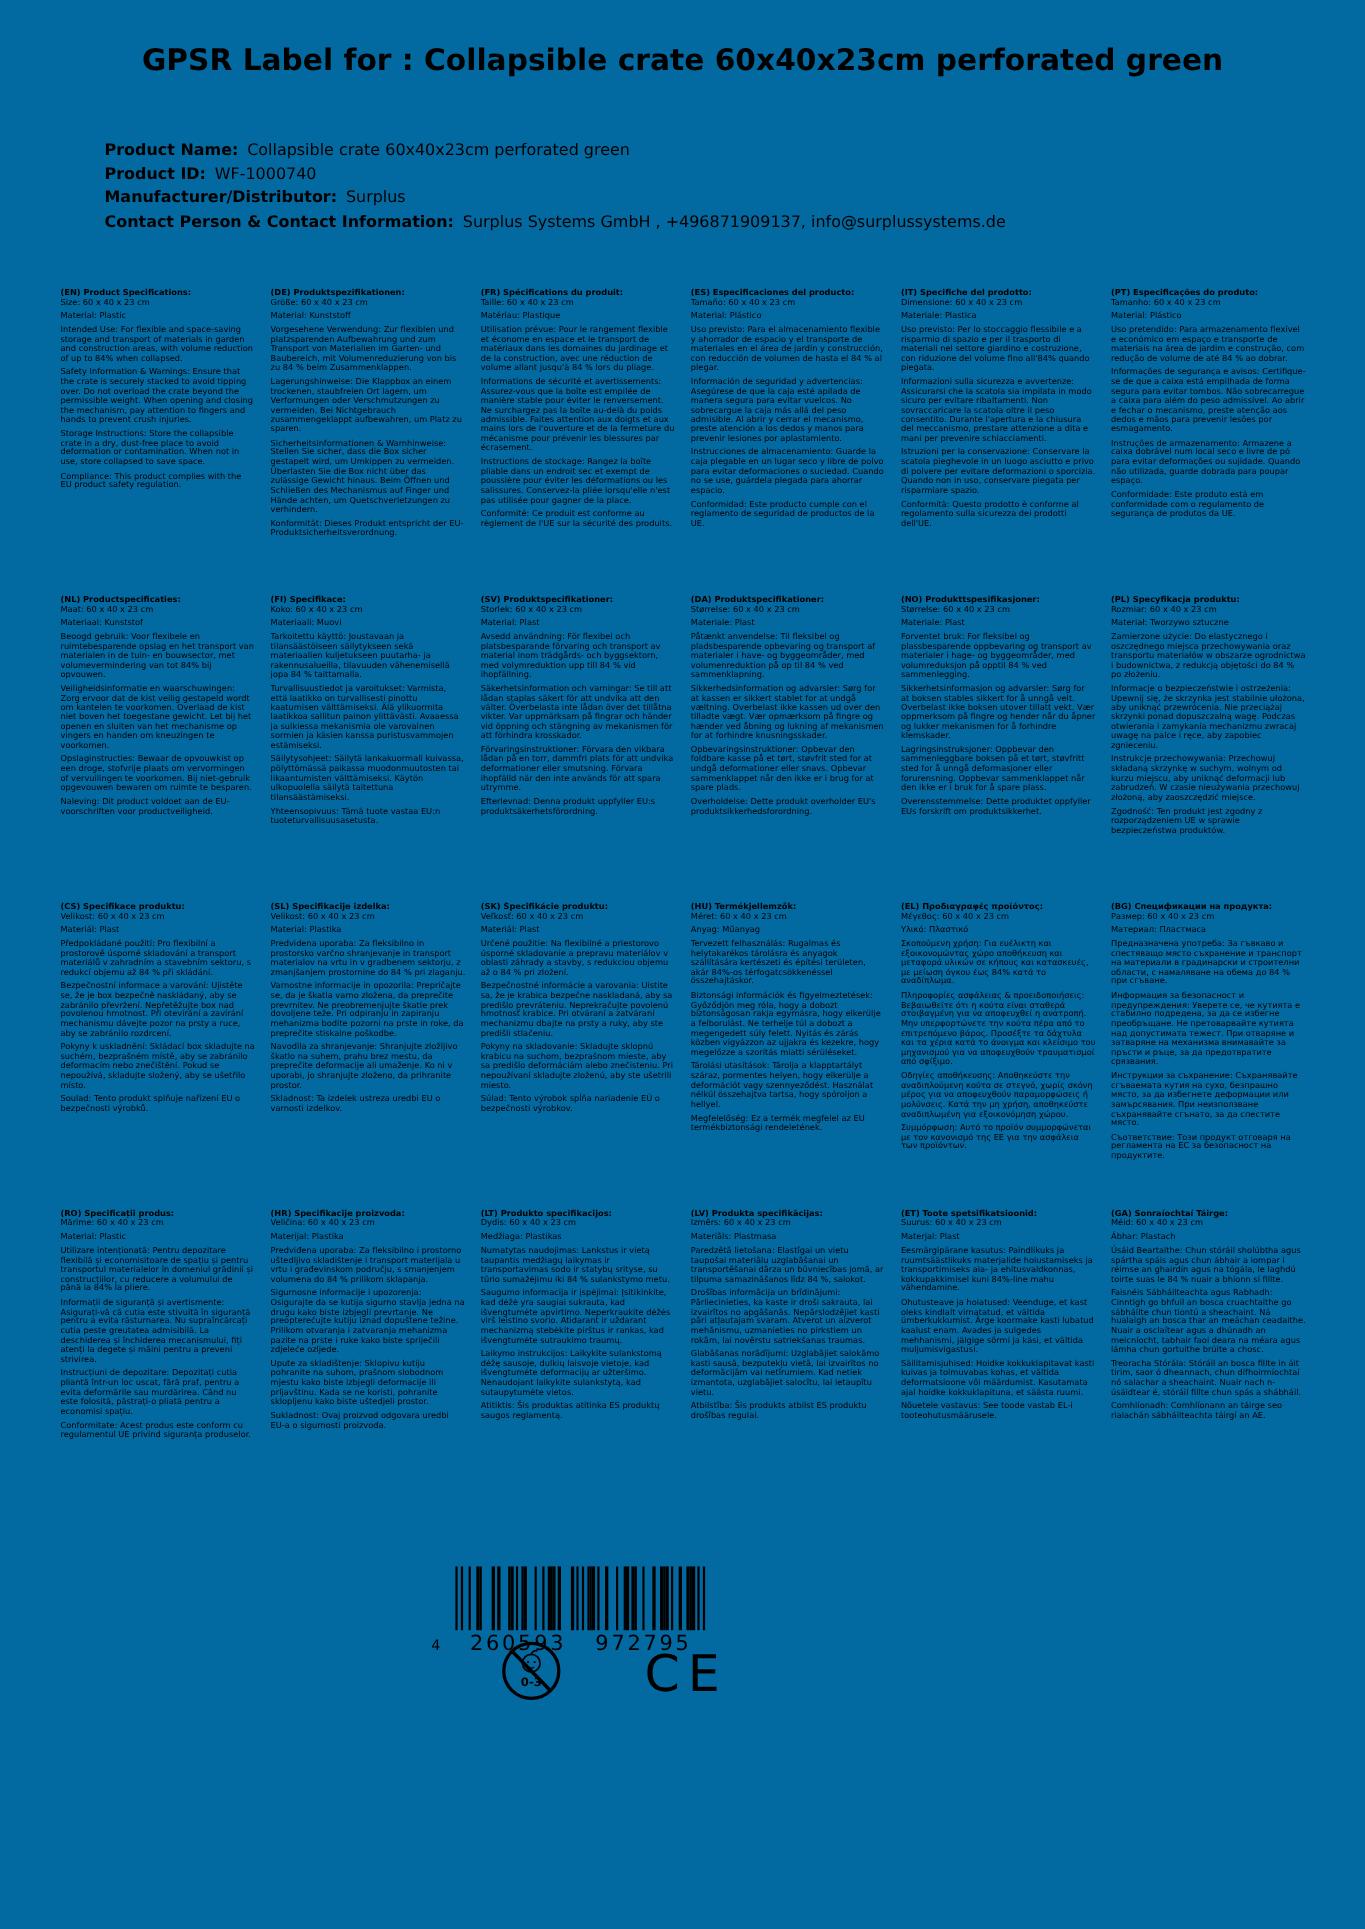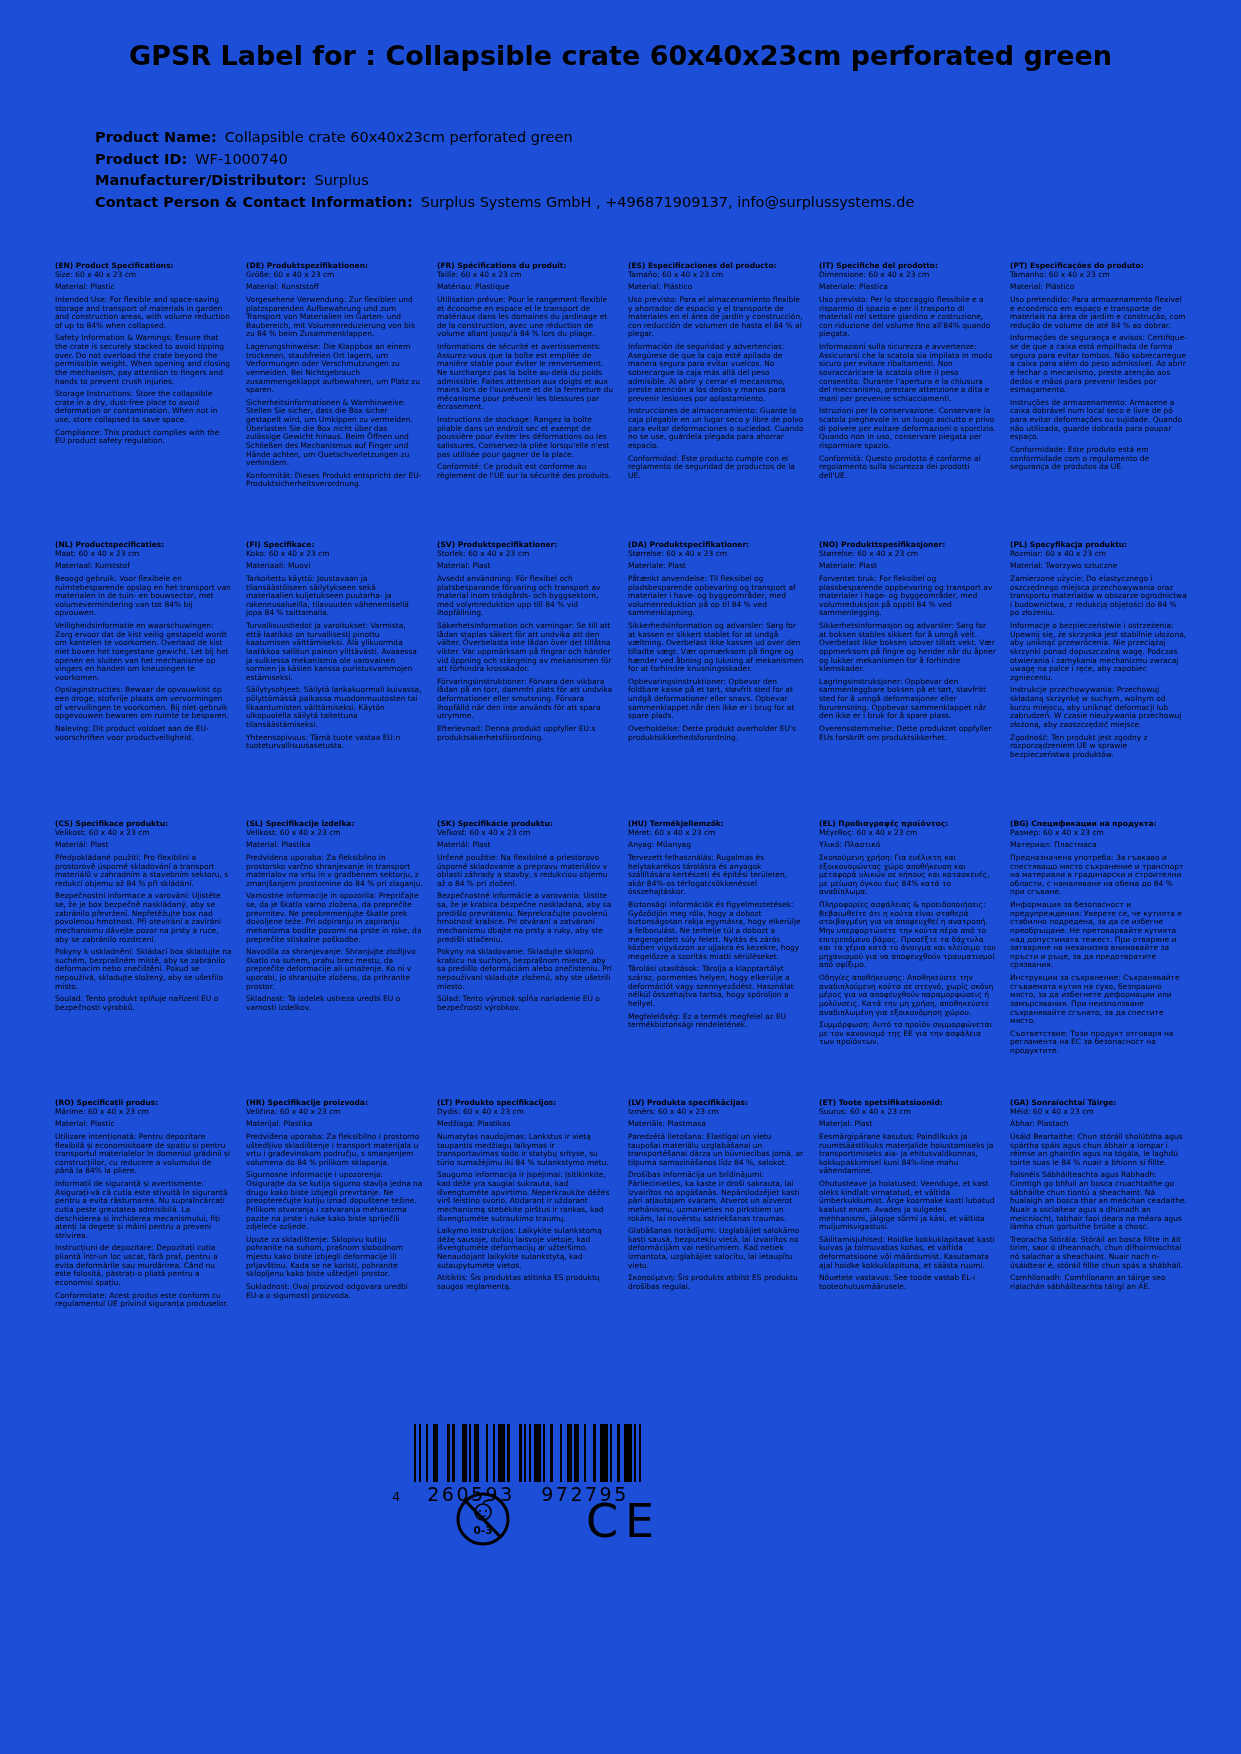--- a/index.html
+++ b/index.html
@@ -1,16 +1,16 @@
 <!DOCTYPE html>
 <html><head>
 <meta charset="utf-8">
 <style>
   html,body{margin:0;padding:0;background:#fff;}
-  .page{position:relative;width:1241px;height:1754px;background:#1d4ed8;
+  .page{position:relative;width:1241px;height:1754px;background:#0369a1;
         font-family:"DejaVu Sans",sans-serif;color:#000;overflow:hidden;}
   .title{position:absolute;top:40px;left:0;width:100%;text-align:center;
          font-size:27px;font-weight:bold;margin:0;}
   .info{position:absolute;left:55px;top:127px;font-size:14.5px;line-height:21.5px;margin-left:40px;}
   .info-row{white-space:nowrap;}
   .info-label{font-weight:bold;}
   .info-value{margin-left:8px;}
   .grid{position:absolute;left:55px;top:262px;width:1132px;display:grid;
         grid-template-columns:repeat(6,177px);column-gap:14px;grid-auto-rows:279px;}
   .lang-block{font-size:7.5px;line-height:1.15;overflow:hidden;}
@@ -235,21 +235,21 @@
         <p>Laikymo instrukcijos: Laikykite sulankstomą dėžę sausoje, dulkių laisvoje vietoje, kad išvengtumėte deformacijų ar užteršimo. Nenaudojant laikykite sulankstytą, kad sutaupytumėte vietos.</p>
         <p>Atitiktis: Šis produktas atitinka ES produktų saugos reglamentą.</p>
       </div>
       <div class="lang-block">
         <div class="block-heading">(LV) Produkta specifikācijas:</div>
         <p class="first">Izmērs: 60 x 40 x 23 cm</p>
         <p>Materiāls: Plastmasa</p>
         <p>Paredzētā lietošana: Elastīgai un vietu taupošai materiālu uzglabāšanai un transportēšanai dārza un būvniecības jomā, ar tilpuma samazināšanos līdz 84 %, salokot.</p>
         <p>Drošības informācija un brīdinājumi: Pārliecinieties, ka kaste ir droši sakrauta, lai izvairītos no apgāšanās. Nepārslodzējiet kasti pāri atļautajam svaram. Atverot un aizverot mehānismu, uzmanieties no pirkstiem un rokām, lai novērstu satriekšanas traumas.</p>
         <p>Glabāšanas norādījumi: Uzglabājiet salokāmo kasti sausā, bezputekļu vietā, lai izvairītos no deformācijām vai netīrumiem. Kad netiek izmantota, uzglabājiet salocītu, lai ietaupītu vietu.</p>
-        <p>Σκοπούμενη: Šis produkts atbilst ES produktu drošības regulai.</p>
+        <p>Atbilstība: Šis produkts atbilst ES produktu drošības regulai.</p>
       </div>
       <div class="lang-block">
         <div class="block-heading">(ET) Toote spetsifikatsioonid:</div>
         <p class="first">Suurus: 60 x 40 x 23 cm</p>
         <p>Materjal: Plast</p>
         <p>Eesmärgipärane kasutus: Paindlikuks ja ruumtsäästlikuks materjalide hoiustamiseks ja transportimiseks aia- ja ehitusvaldkonnas, kokkupakkimisel kuni 84%-line mahu vähendamine.</p>
         <p>Ohutusteave ja hoiatused: Veenduge, et kast oleks kindlalt virnatatud, et vältida ümberkukkumist. Ärge koormake kasti lubatud kaalust enam. Avades ja sulgedes mehhanismi, jälgige sõrmi ja käsi, et vältida muljumisvigastusi.</p>
         <p>Säilitamisjuhised: Hoidke kokkuklapitavat kasti kuivas ja tolmuvabas kohas, et vältida deformatsioone või määrdumist. Kasutamata ajal hoidke kokkuklapituna, et säästa ruumi.</p>
         <p>Nõuetele vastavus: See toode vastab EL-i tooteohutusmäärusele.</p>
       </div>

